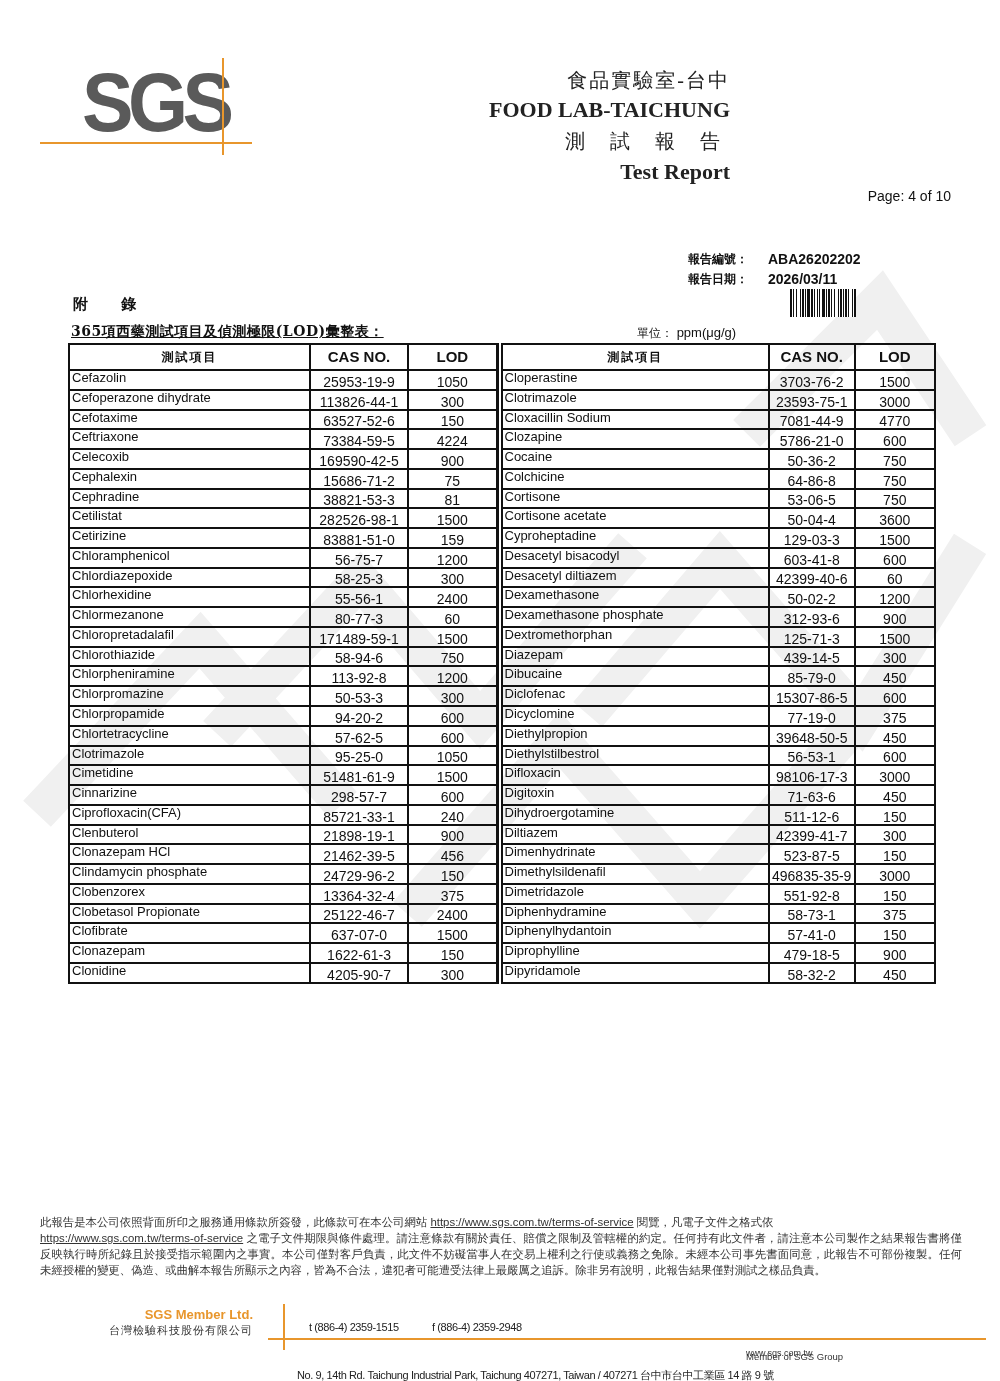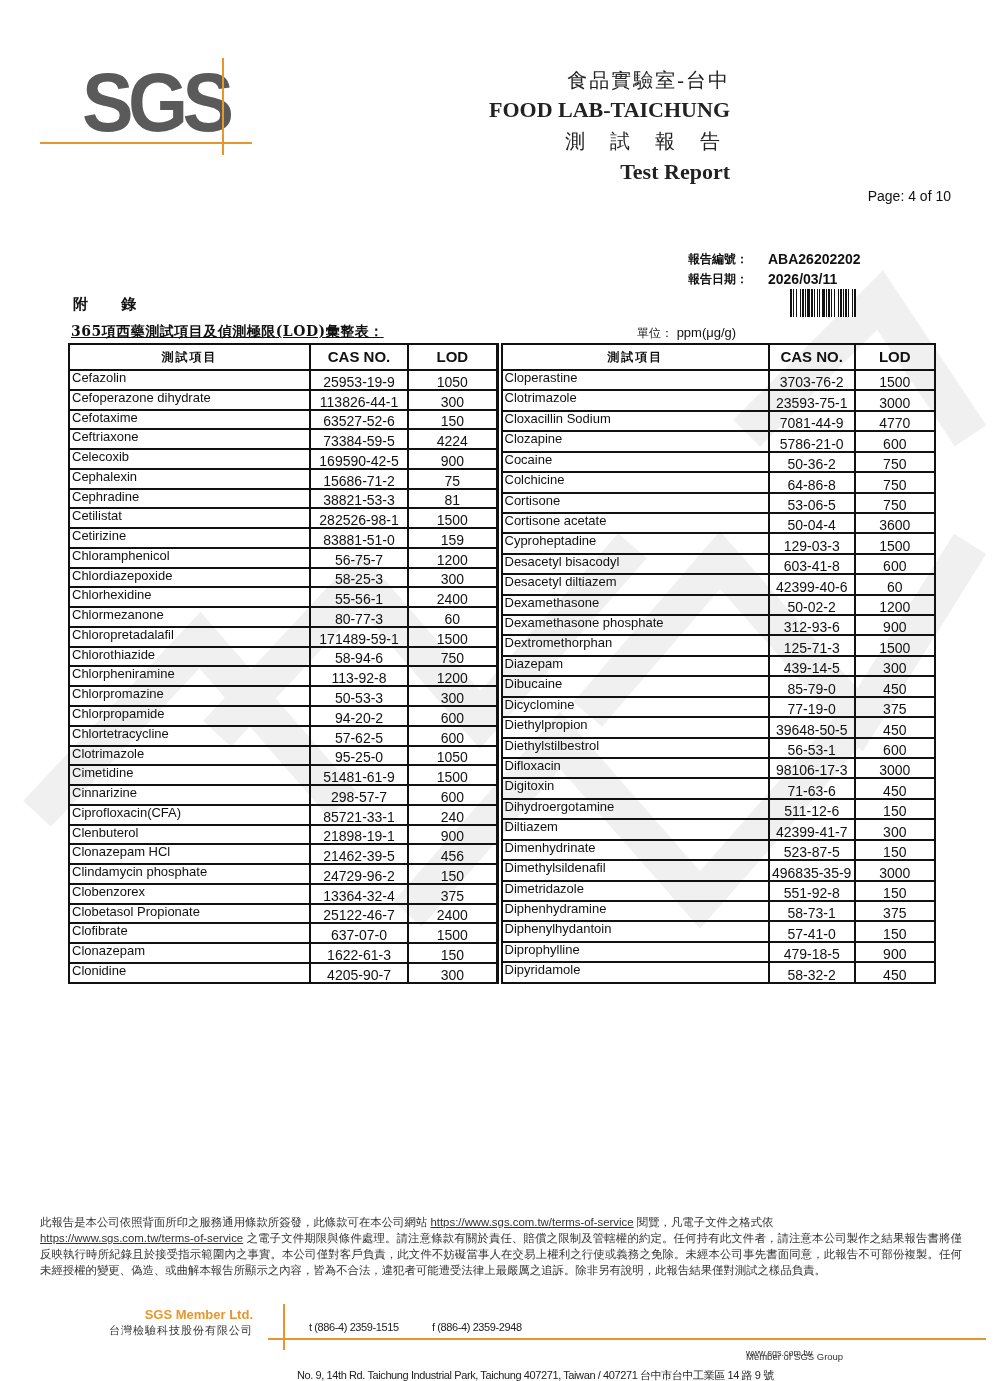--- a/index.html
+++ b/index.html
@@ -419,20 +419,25 @@
           <td class="name">Diazepam</td>
           <td class="cas">439-14-5</td>
           <td class="lodv">300</td>
         </tr>
         <tr>
           <td class="name">Dibucaine</td>
           <td class="cas">85-79-0</td>
           <td class="lodv">450</td>
         </tr>
         <tr>
+          <td class="name">Diclofenac</td>
+          <td class="cas">15307-86-5</td>
+          <td class="lodv">600</td>
+        </tr>
+        <tr>
           <td class="name">Dicyclomine</td>
           <td class="cas">77-19-0</td>
           <td class="lodv">375</td>
         </tr>
         <tr>
           <td class="name">Diethylpropion</td>
           <td class="cas">39648-50-5</td>
           <td class="lodv">450</td>
         </tr>
         <tr>

